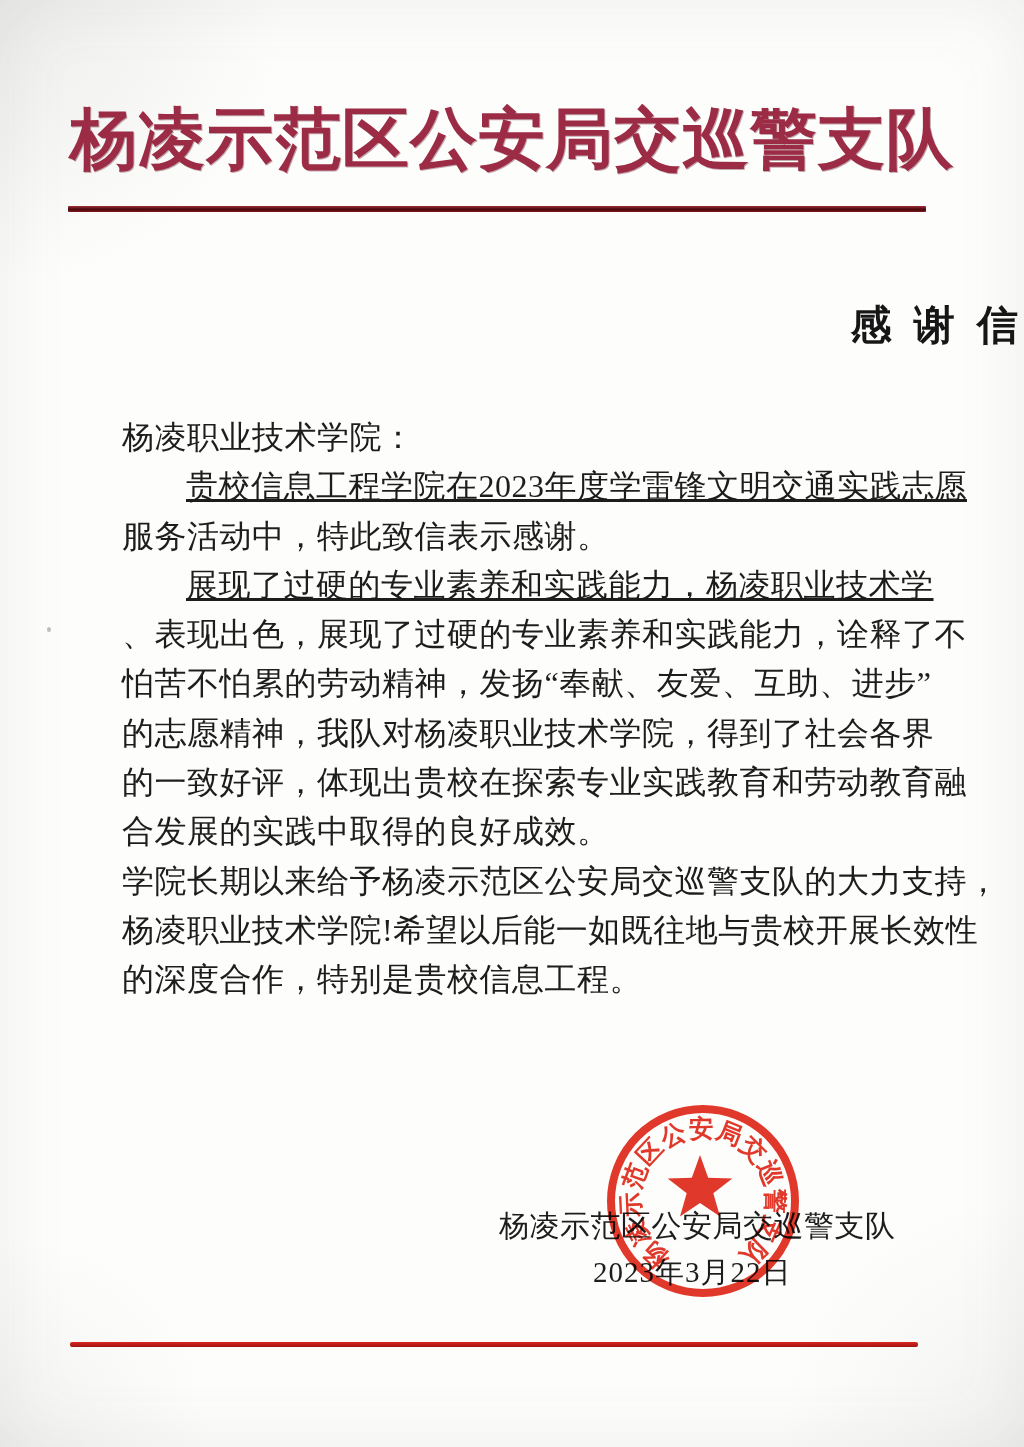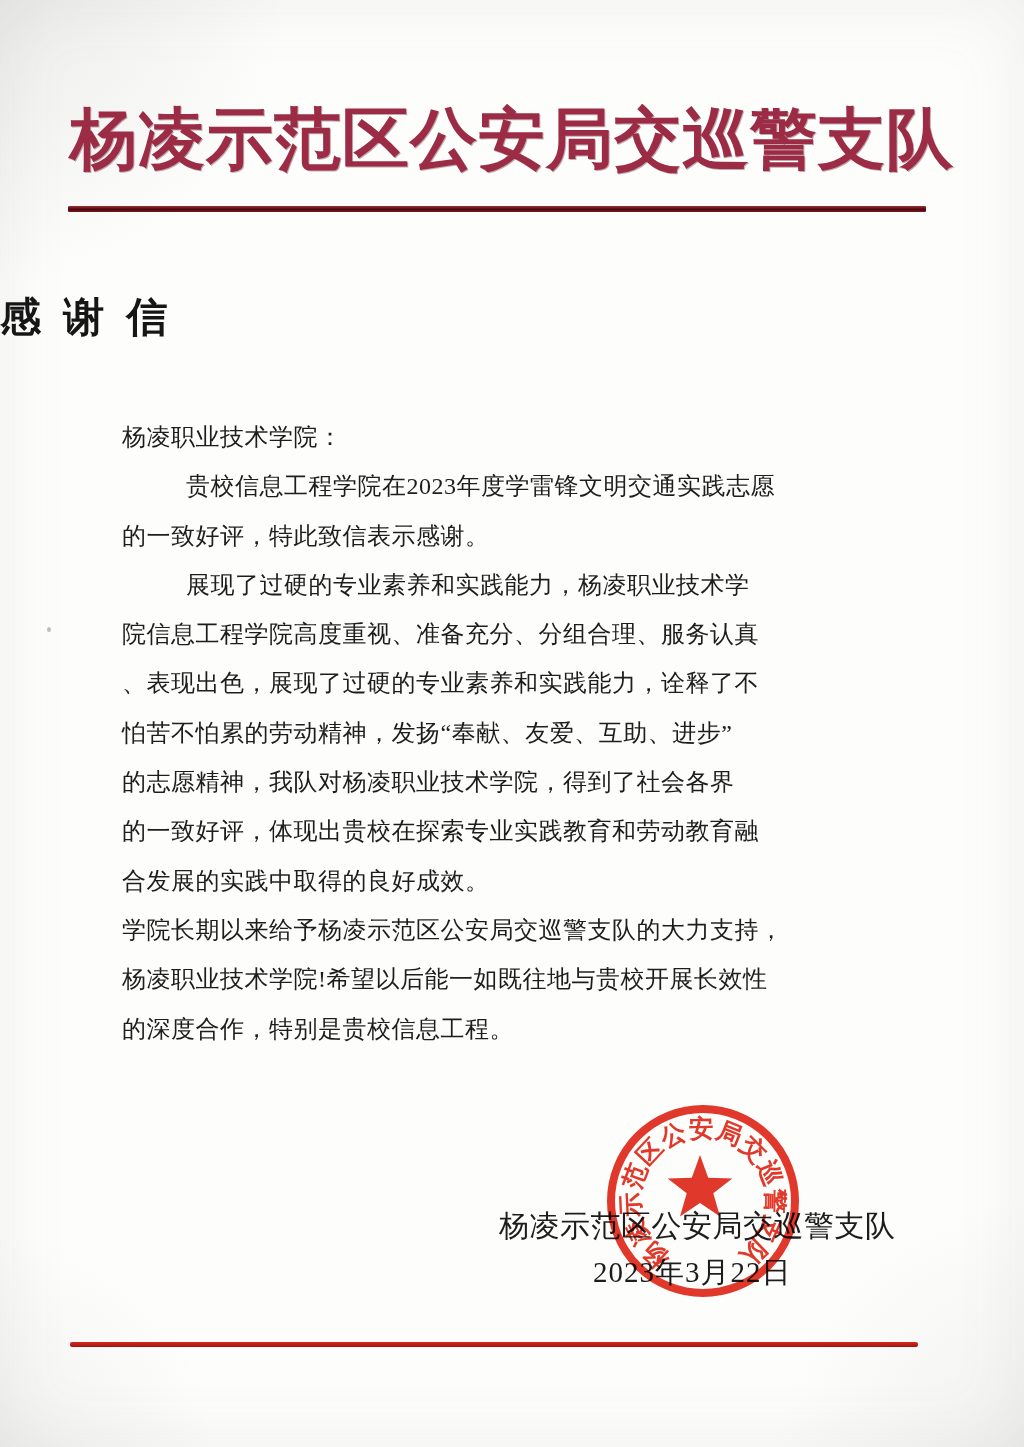--- a/index.html
+++ b/index.html
@@ -23,34 +23,34 @@
     letter-spacing:1px;
     text-shadow:1px 1px 0 rgba(80,10,30,.35);
     white-space:nowrap;
   }
   .rule-top{
     position:absolute;top:206px;left:68px;width:858px;height:6px;
     background:linear-gradient(to bottom,#a03038,#4a080e 55%,#7e161c);
     border-radius:1px;
   }
   .letter-title{
-    position:absolute;top:290px;left:0;right:0;
-    text-align:left;
+    position:absolute;top:298px;left:0;right:0;
+    text-align:right;
     font-size:41px;font-weight:bold;color:#161616;
     letter-spacing:6px;white-space:nowrap;
   }
   .body-text{
     position:absolute;top:413px;left:122px;width:790px;
   }
   .line{
     height:49.3px;line-height:49.3px;
-    font-size:24px;color:#1d1d1d;
+    font-size:32px;color:#1d1d1d;
     letter-spacing:.5px;white-space:nowrap;
   }
-  .line.ind{ text-indent:64px; }
+  .line.ind{ text-indent:64px;text-decoration:underline; }
   .signature{
     position:absolute;top:1206px;left:499px;
     font-size:30px;color:#1d1d1d;letter-spacing:.5px;white-space:nowrap;
   }
   .date{
     position:absolute;top:1253px;left:593px;
     font-size:29px;color:#1d1d1d;letter-spacing:1px;white-space:nowrap;
   }
   .seal{
     position:absolute;left:589px;top:1087px;
@@ -78,23 +78,22 @@
 
   <div class="letterhead">杨凌示范区公安局交巡警支队</div>
 
   <div class="rule-top"></div>
 
   <div class="letter-title">感 谢 信</div>
 
   <div class="body-text">
     <div class="line">杨凌职业技术学院：</div>
     <div class="line ind">贵校信息工程学院在2023年度学雷锋文明交通实践志愿</div>
-    <div class="line">的一致好评，特此致信表示感谢。</div>
+    <div class="line">服务活动中，特此致信表示感谢。</div>
     <div class="line ind">展现了过硬的专业素养和实践能力，杨凌职业技术学</div>
-    <div class="line">院信息工程学院高度重视、准备充分、分组合理、服务认真</div>
     <div class="line">、表现出色，展现了过硬的专业素养和实践能力，诠释了不</div>
     <div class="line">怕苦不怕累的劳动精神，发扬“奉献、友爱、互助、进步”</div>
     <div class="line">的志愿精神，我队对杨凌职业技术学院，得到了社会各界</div>
     <div class="line">的一致好评，体现出贵校在探索专业实践教育和劳动教育融</div>
     <div class="line">合发展的实践中取得的良好成效。</div>
     <div class="line">学院长期以来给予杨凌示范区公安局交巡警支队的大力支持，</div>
     <div class="line">杨凌职业技术学院!希望以后能一如既往地与贵校开展长效性</div>
     <div class="line">的深度合作，特别是贵校信息工程。</div>
   </div>
 

